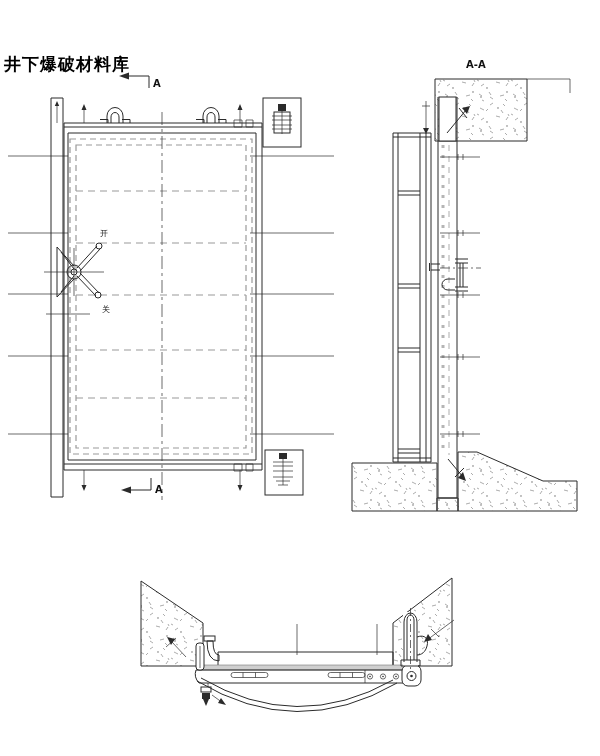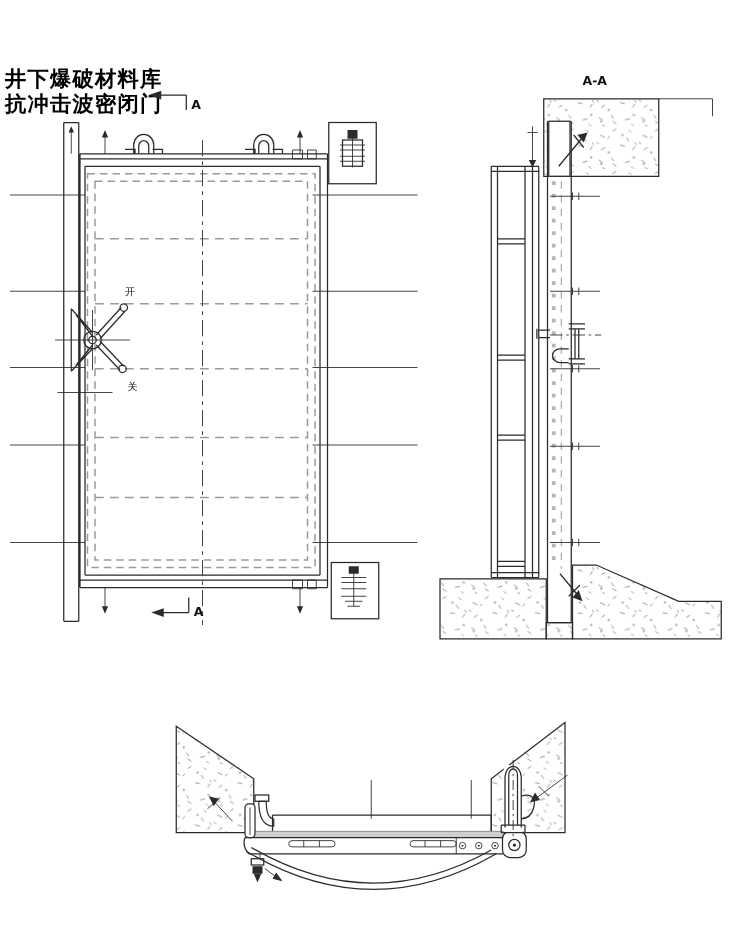--- a/index.html
+++ b/index.html
@@ -19,21 +19,20 @@
   .seclabel{font-size:10px;font-weight:bold;}
   .tiny{font-size:8px;}
 </style>
 </head>
 <body>
 
 <div class="canvas">
 
   <div class="title-block">
     <div>井下爆破材料库</div>
-    <div>抗冲击波密闭门</div>
   </div>
 
   <svg width="600" height="756" viewBox="0 0 600 756">
     <defs>
       <pattern id="conc" width="34" height="34" patternUnits="userSpaceOnUse">
         <g class="graythin">
           <path d="M4,6 l4,2 M14,3 l3,-2 M25,8 l2,3 M8,16 l-3,2 M20,14 l4,1 M30,18 l2,-3 M3,26 l3,2 M13,24 l2,3 M24,28 l4,-1 M17,31 l-3,-2 M29,31 l2,2 M10,9 l2,-2 M27,2 l2,2 M1,12 l2,1 M32,12 l1,2 M6,32 l2,1"></path>
           <circle cx="11" cy="20" r=".6"></circle>
             <circle cx="22" cy="6" r=".6"></circle>
           <circle cx="31" cy="24" r=".6"></circle>

